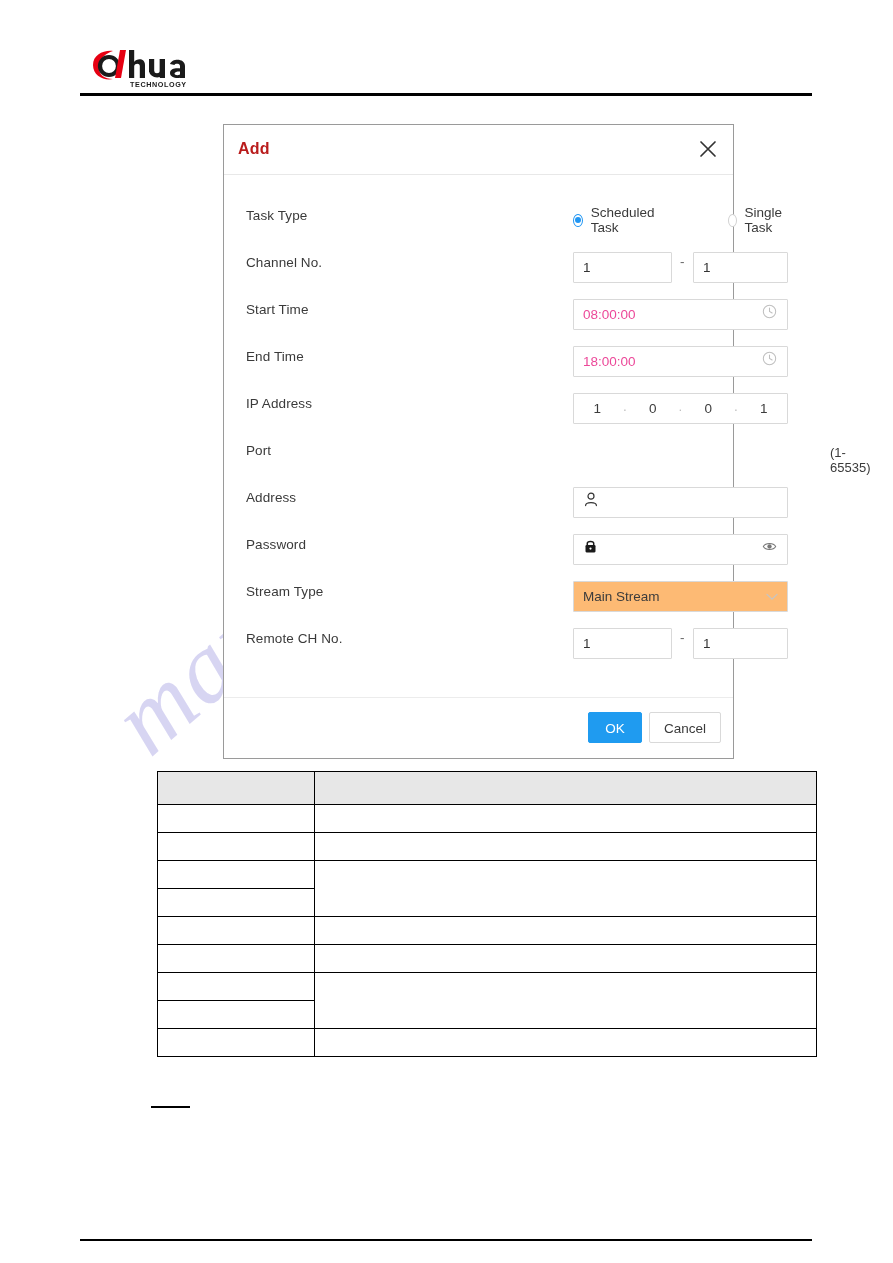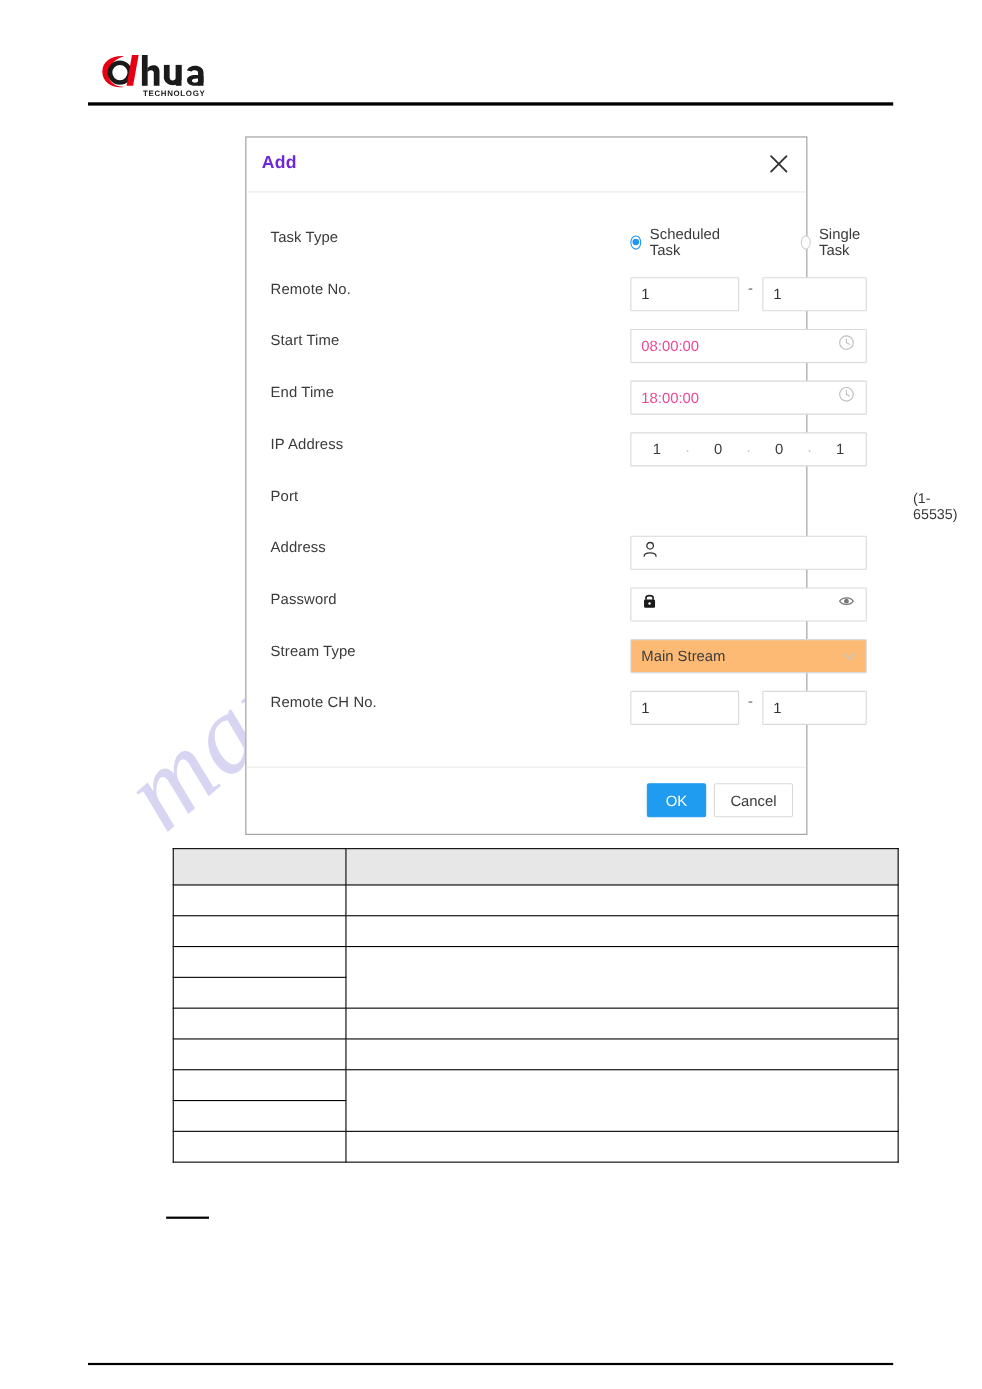--- a/index.html
+++ b/index.html
@@ -79,21 +79,21 @@
     height: 50px;
     border-bottom: 1px solid #e8e8e8;
     box-sizing: border-box;
   }
   .dialog-title {
     position: absolute;
     left: 14px;
     top: 15px;
     font-size: 16px;
     font-weight: bold;
-    color: #6d28d9;
+    color: #b91c1c;
     letter-spacing: 0.2px;
   }
   .dialog-close {
     position: absolute;
     right: 14px;
     top: 13px;
     width: 22px;
     height: 22px;
     cursor: pointer;
   }
@@ -413,21 +413,21 @@
           <span class="radio-label">Scheduled Task</span>
         </div>
         <div class="radio-item">
           <span class="radio-mark"></span>
           <span class="radio-label">Single Task</span>
         </div>
       </div>
     </div>
 
     <div class="form-row">
-      <div class="form-label">Remote No.</div>
+      <div class="form-label">Channel No.</div>
       <input class="txt" style="left: 349px; top: 8px; width: 99px;" readonly="" value="1">
       <div class="dash" style="left:456px;">-</div>
       <input class="txt" style="left: 469px; top: 8px; width: 95px;" readonly="" value="1">
     </div>
 
     <div class="form-row">
       <div class="form-label">Start Time</div>
       <input class="txt ro" style="left: 349px; top: 8px; width: 215px;" readonly="" value="08:00:00">
       <span class="icon-right" style="left:538px;">
         <svg width="15" height="15" viewBox="0 0 16 16" xmlns="http://www.w3.org/2000/svg">

